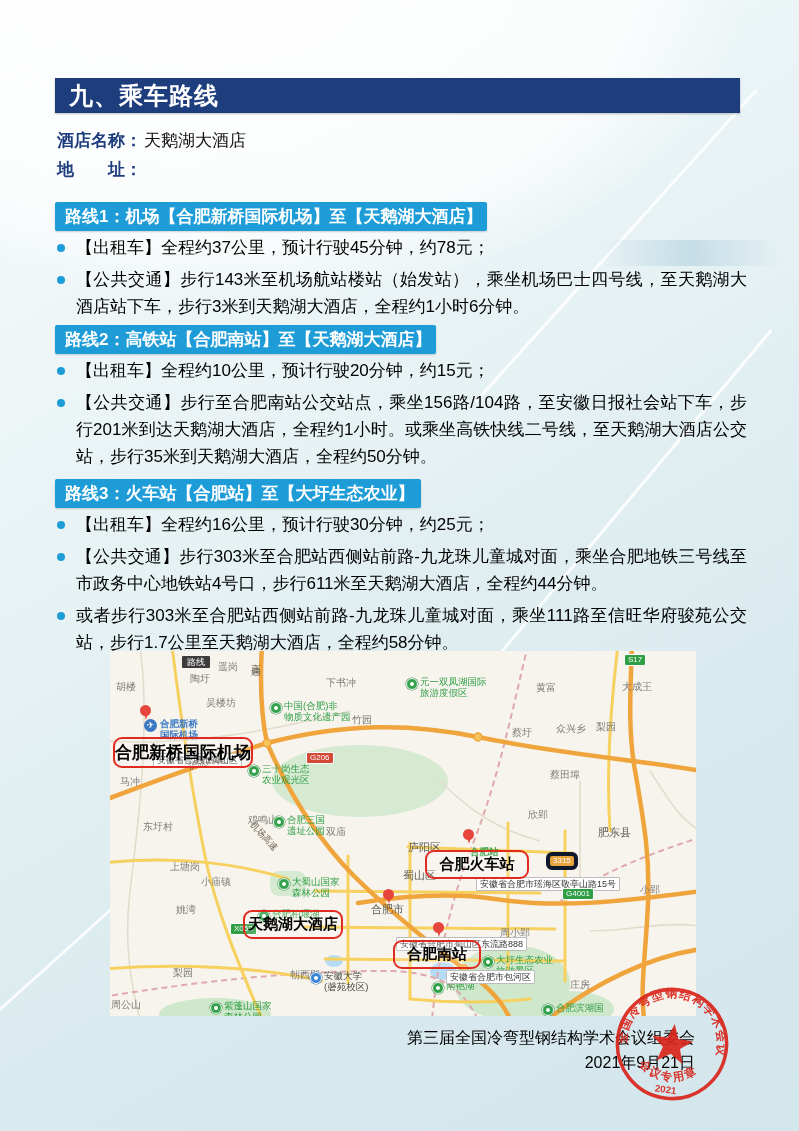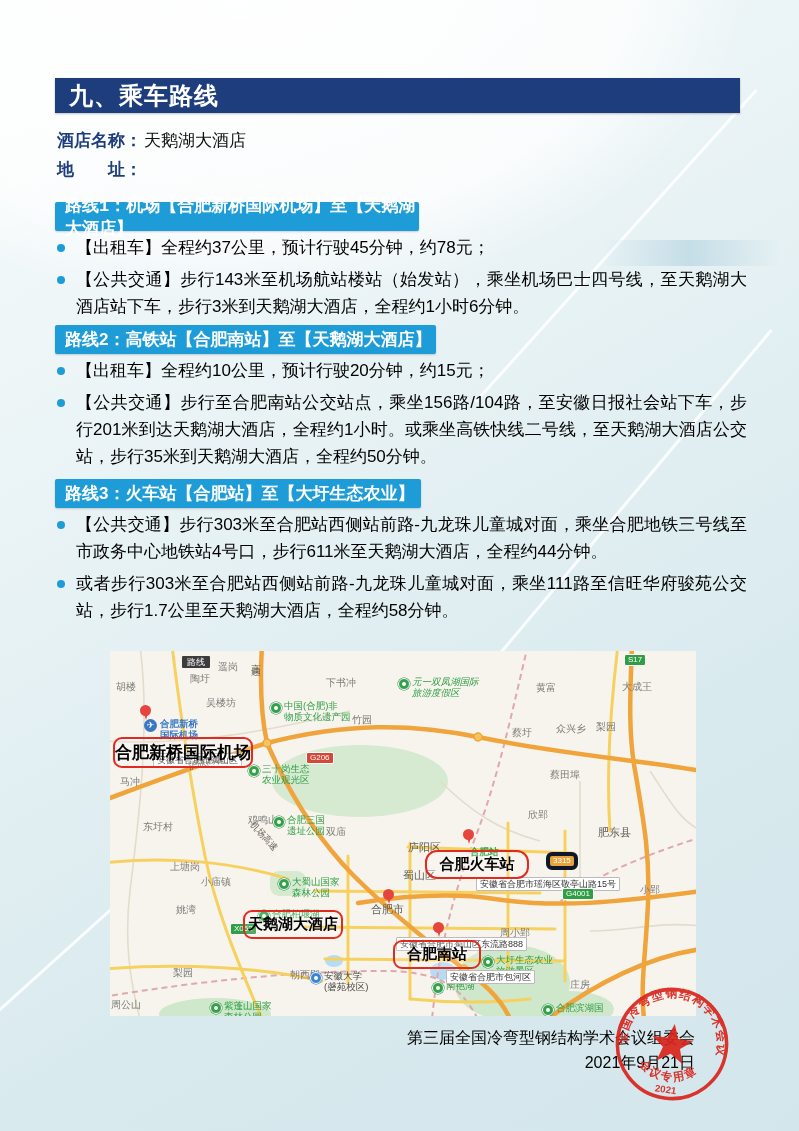--- a/index.html
+++ b/index.html
@@ -33,21 +33,21 @@
   .hotel-row{display:flex;}
   .hotel-label{color:#1d3d7d;font-weight:bold;white-space:pre;}
   .hotel-value{color:#111;margin-left:2px;}
 
   .route-banner{
     position:absolute;height:29px;background:#1e9cd7;color:#fff;
     display:flex;align-items:center;font-weight:bold;font-size:17px;
     padding-left:10px;box-sizing:border-box;border-radius:2px;
     box-shadow:0 1px 2px rgba(0,0,0,.18);
   }
-  #route1-banner{left:55px;top:202px;width:364px;font-family:Liberation Mono, monospace;}
+  #route1-banner{left:55px;top:202px;width:432px;}
   #route2-banner{left:55px;top:325px;width:381px;}
   #route3-banner{left:55px;top:479px;width:366px;}
 
   .bullet-list{position:absolute;left:55px;width:692px;margin:0;padding:0;list-style:none;}
   #route1-list{top:234px;}
   #route2-list{top:357px;}
   #route3-list{top:511px;}
   .bullet-item{
     position:relative;padding-left:21px;margin-bottom:5px;
     font-size:17px;line-height:27px;color:#000;text-align:justify;
@@ -139,20 +139,21 @@
   </div>
   <ul class="bullet-list" id="route2-list">
       <li class="bullet-item">【出租车】全程约10公里，预计行驶20分钟，约15元；</li>
       <li class="bullet-item">【公共交通】步行至合肥南站公交站点，乘坐156路/104路，至安徽日报社会站下车，步行201米到达天鹅湖大酒店，全程约1小时。或乘坐高铁快线二号线，至天鹅湖大酒店公交站，步行35米到天鹅湖大酒店，全程约50分钟。</li>
     </ul>
 
   <div class="route-banner" id="route3-banner">
     <span>路线3：火车站【合肥站】至【大圩生态农业】</span>
   </div>
   <ul class="bullet-list" id="route3-list">
+      <li class="bullet-item">【出租车】全程约16公里，预计行驶30分钟，约25元；</li>
       <li class="bullet-item">【公共交通】步行303米至合肥站西侧站前路-九龙珠儿童城对面，乘坐合肥地铁三号线至市政务中心地铁站4号口，步行611米至天鹅湖大酒店，全程约44分钟。</li>
       <li class="bullet-item">或者步行303米至合肥站西侧站前路-九龙珠儿童城对面，乘坐111路至信旺华府骏苑公交站，步行1.7公里至天鹅湖大酒店，全程约58分钟。</li>
     </ul>
 
   <div class="map">
     <svg width="586" height="365" viewBox="0 0 586 365">
 
       <ellipse cx="250" cy="130" rx="88" ry="36" fill="#d5ead1"></ellipse>
       <rect x="160" y="220" width="36" height="25" rx="9" fill="#d5ead1"></rect>
       <ellipse cx="402" cy="332" rx="58" ry="38" fill="#cfe7cb"></ellipse>
@@ -235,21 +236,21 @@
         <div class="ml ml-town" style="left: 1px; top: 348px;">周公山</div>
         <div class="ml ml-town" style="left: 390px; top: 276px;">周小郢</div>
         <div class="ml ml-town" style="left: 460px; top: 328px;">庄房</div>
         <div class="ml ml-town" style="left: 530px; top: 233px;">小郢</div>
         <div class="ml ml-city" style="left: 298px; top: 190px;">庐阳区</div>
         <div class="ml ml-city" style="left: 293px; top: 218px;">蜀山区</div>
         <div class="ml ml-city" style="left: 488px; top: 175px;">肥东县</div>
         <div class="ml ml-city" style="left: 261px; top: 252px;">合肥市</div>
         <div class="ml ml-poi" style="left: 160px; top: 50px;"><span class="poi-ico"></span><span>中国(合肥)非
 物质文化遗产园</span></div>
-        <div class="ml ml-poi" style="left: 288px; top: 26px; font-style: italic;"><span class="poi-ico"></span><span>元一双凤湖国际
+        <div class="ml ml-poi" style="left: 296px; top: 26px;"><span class="poi-ico"></span><span>元一双凤湖国际
 旅游度假区</span></div>
         <div class="ml ml-poi" style="left: 138px; top: 113px;"><span class="poi-ico"></span><span>三十岗生态
 农业观光区</span></div>
         <div class="ml ml-poi" style="left: 163px; top: 164px;"><span class="poi-ico"></span><span>合肥三国
 遗址公园</span></div>
         <div class="ml ml-poi" style="left: 168px; top: 226px;"><span class="poi-ico"></span><span>大蜀山国家
 森林公园</span></div>
         <div class="ml ml-poi" style="left: 148px; top: 258px;"><span class="poi-ico"></span><span>合肥柏堰湖</span></div>
         <div class="ml ml-poi" style="left: 372px; top: 304px;"><span class="poi-ico"></span><span>大圩生态农业
 旅游景区</span></div>
@@ -267,21 +268,21 @@
         <div class="ml ml-pin" style="left: 273px; top: 238px;"><span class="pin-ico"></span><span class="pin-txt">安徽省合肥市蜀山区东流路888</span></div>
         <div class="ml ml-pin" style="left: 323px; top: 271px;"><span class="pin-ico"></span><span class="pin-txt">安徽省合肥市包河区</span></div>
         <div class="ml ml-road" style="left: 78px; top: 106px; transform: rotate(-14deg);">沪陕高速</div>
         <div class="ml ml-road" style="left: 136px; top: 180px; transform: rotate(48deg);">机场高速</div>
         <div class="ml ml-badge-red" style="left: 196px; top: 101px;">G206</div>
         <div class="ml ml-badge-green" style="left: 452px; top: 237px;">G4001</div>
         <div class="ml ml-badge-green" style="left: 514px; top: 3px;">S17</div>
         <div class="ml ml-badge-green" style="left: 120px; top: 272px;">X052</div>
         <div class="ml ml-badge-yellow" style="left: 436px; top: 201px;">3315</div>
         <div class="ml ml-highlight" style="left: 3px; top: 86px; width: 140px; height: 31px; font-size: 17px;">合肥新桥国际机场</div>
-        <div class="ml ml-highlight" style="left: 315px; top: 199px; width: 104px; height: 29px; font-size: 15px; border-radius: 12px;">合肥火车站</div>
+        <div class="ml ml-highlight" style="left: 315px; top: 199px; width: 104px; height: 29px; font-size: 15px;">合肥火车站</div>
         <div class="ml ml-highlight" style="left: 133px; top: 259px; width: 100px; height: 29px; font-size: 15px;">天鹅湖大酒店</div>
         <div class="ml ml-highlight" style="left: 283px; top: 289px; width: 88px; height: 29px; font-size: 15px;">合肥南站</div>
       </div>
   </div>
 
   <div class="footer">
     <div class="footer-line1">第三届全国冷弯型钢结构学术会议组委会</div>
     <div class="footer-line2">2021年9月21日</div>
   </div>
 

